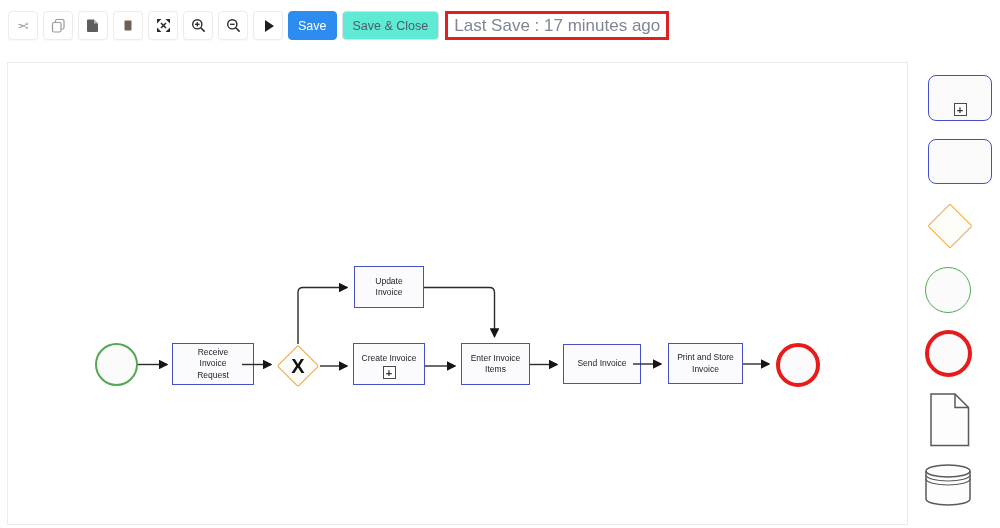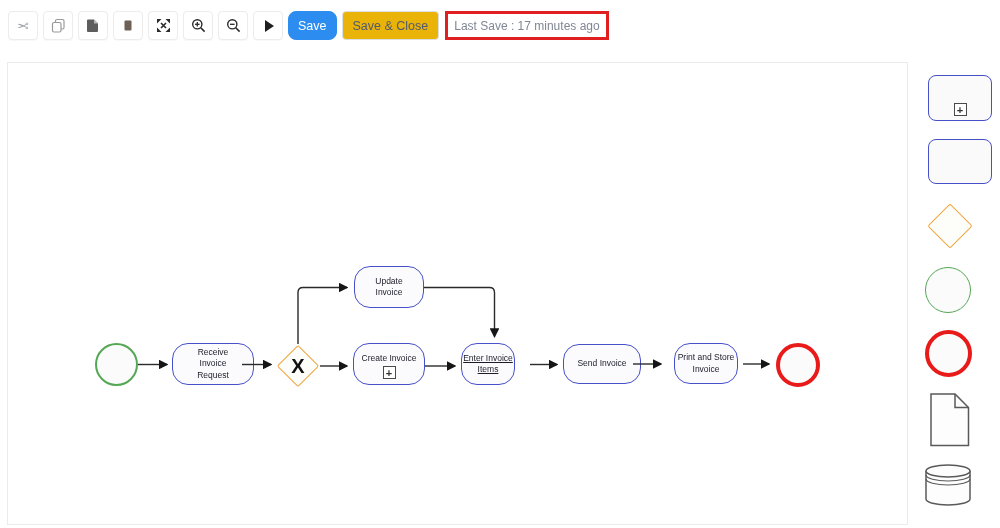--- a/index.html
+++ b/index.html
@@ -7,38 +7,38 @@
   body { position: relative; font-family: "Liberation Sans", sans-serif; }
 
   
   .toolbar { position: absolute; left: 8px; top: 11px; height: 29px; display: flex; gap: 5px; align-items: stretch; }
   .icon-btn {
     width: 30px; height: 29px; background: #fff; border: 1px solid #ececec; border-radius: 4px;
     display: flex; align-items: center; justify-content: center; cursor: pointer;
     box-shadow: 0 1px 1px rgba(0,0,0,0.03);
   }
   .text-btn {
-    height: 29px; background: #eab308; border: 1px solid #dcdfe6; border-radius: 4px;
+    height: 29px; background: #5eead4; border: 1px solid #dcdfe6; border-radius: 4px;
     color: #515a6e; font-size: 12.5px; display: flex; align-items: center; padding: 8px 10px; cursor: pointer;
     white-space: nowrap;
   }
-  .save-btn { background: #2d8cf0; border-color: #2d8cf0; color: #ffffff; padding: 0 9px; border-radius: 8px; }
+  .save-btn { background: #2d8cf0; border-color: #2d8cf0; color: #ffffff; padding: 0 9px; }
   .last-save {
-    border: 3px solid #e02020; color: #808695; font-size: 12px; display: flex; align-items: center;
+    border: 3px solid #e02020; color: #808695; font-size: 17px; display: flex; align-items: center;
     padding: 0 6px; margin-left: 1px; white-space: nowrap; background: #fff;
   }
   .scissors { font-size: 14px; color: #9aa0a6; transform: scaleX(-1); line-height: 1; }
   .play-tri { width: 0; height: 0; border-left: 9px solid #1f1f1f; border-top: 6px solid transparent; border-bottom: 6px solid transparent; margin-left: 2px; }
 
   
   .canvas { position: absolute; left: 7px; top: 62px; width: 901px; height: 463px; border: 1px solid #ebebeb; background: #ffffff; }
 
   
   .task {
-    position: absolute; border: 1.5px solid #4650c9; border-radius: 16px; background: #fbfbfd;
+    position: absolute; border: 1.5px solid #4650c9; border-radius: 0; background: #fbfbfd;
     display: flex; flex-direction: column; align-items: center; justify-content: center;
     font-size: 8.5px; line-height: 1.3; color: #1c1c28; text-align: center; white-space: pre-line; cursor: pointer;
   }
   .event {
     position: absolute; border-radius: 50%; background: #fbfbfb; cursor: pointer;
   }
   .start-ev { border: 2px solid #54a754; }
   .end-ev { border: 4px solid #e81a1a; }
   .gateway { position: absolute; cursor: pointer; }
   .gateway .shape {
@@ -135,26 +135,26 @@
 </div>
 
 <div class="task" style="left:354px; top:266px; width:70px; height:42px;">Update
 Invoice</div>
 
 <div class="task" style="left:353px; top:343px; width:72px; height:42px; padding-top:4px;">
   <span>Create Invoice</span>
   <span class="plus-marker">+</span>
 </div>
 
-<div class="task" style="left:461px; top:343px; width:54px; height:42px;text-decoration:underline;">Enter Invoice
+<div class="task" style="left:461px; top:343px; width:69px; height:42px;">Enter Invoice
 Items</div>
 
 <div class="task" style="left:563px; top:344px; width:78px; height:40px;">Send Invoice</div>
 
-<div class="task" style="left:668px; top:343px; width:64px; height:41px;margin-left:6px;">Print and Store
+<div class="task" style="left:668px; top:343px; width:75px; height:41px;">Print and Store
 Invoice</div>
 
 <div class="event end-ev" style="left:776px; top:343px; width:44px; height:44px;"></div>
 
 <svg class="flows">
   <defs>
     <marker id="arrow" viewBox="0 0 10 10" refX="8.5" refY="5" markerWidth="7" markerHeight="7" orient="auto-start-reverse">
       <path d="M0,0 L10,5 L0,10 z" fill="#161616"></path>
     </marker>
   </defs>

